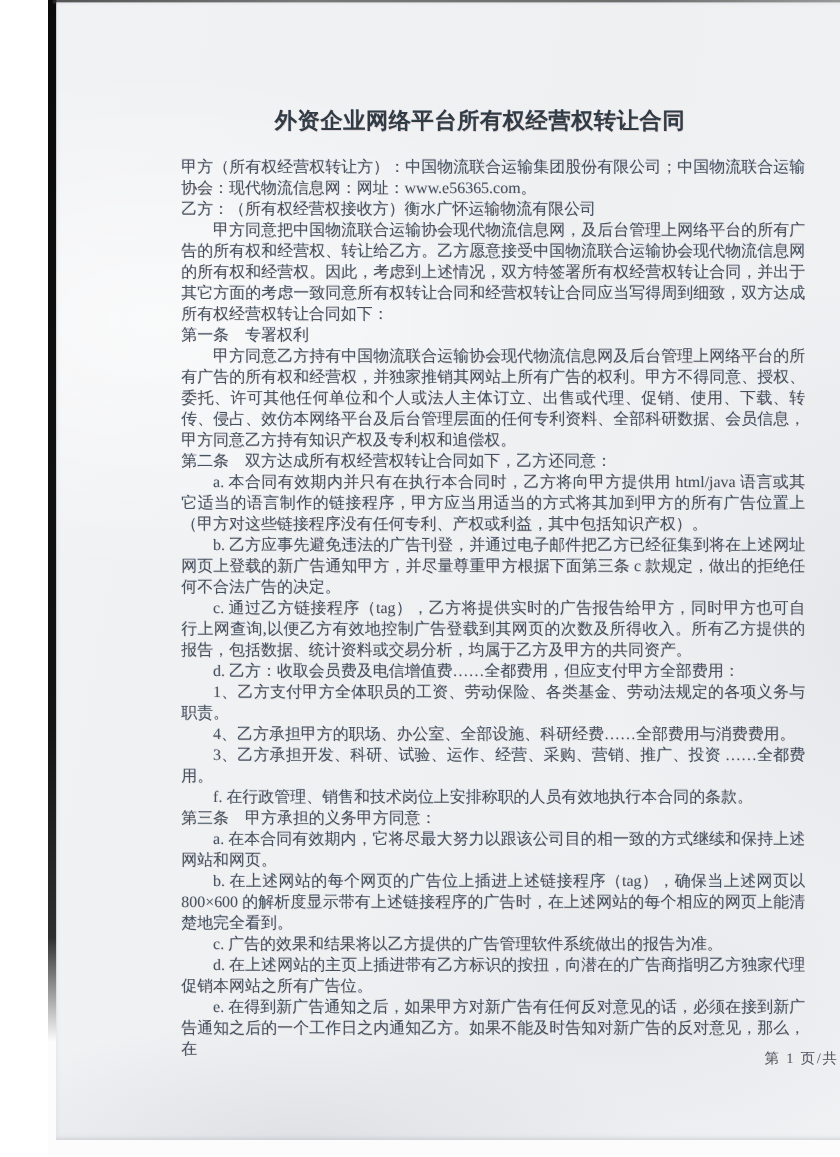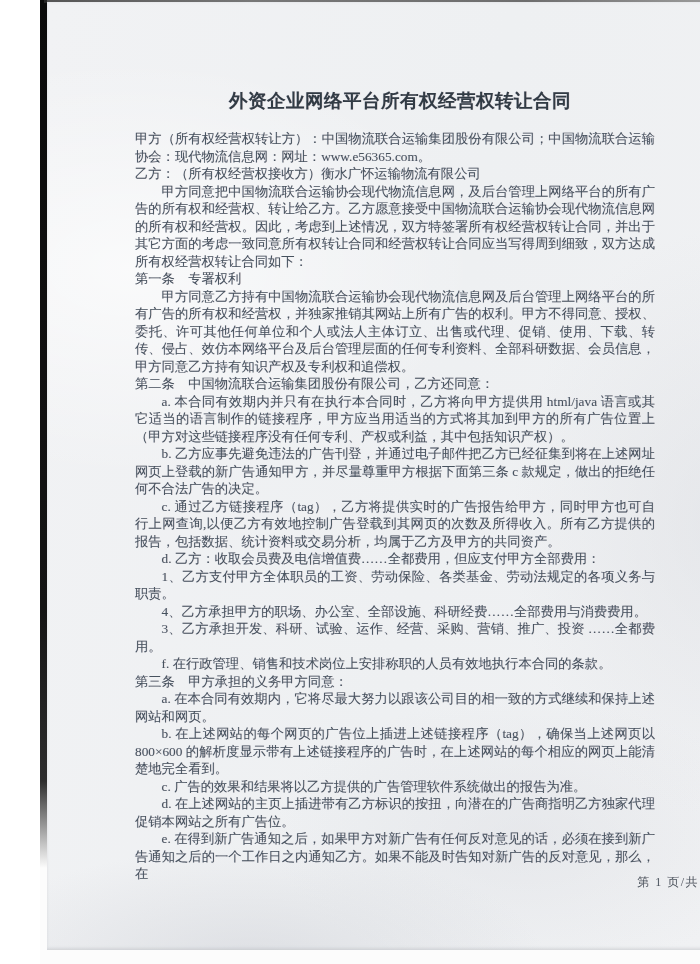--- a/index.html
+++ b/index.html
@@ -37,21 +37,21 @@
     box-shadow: inset 0 -2px 3px rgba(180,182,188,.35), inset -2px 0 3px rgba(190,192,198,.3);
   }
   .title {
     position: absolute; top: 86px; left: 93px; width: 520px;
     margin: 0; text-align: center;
     font-size: 18.5px; font-weight: bold; letter-spacing: .5px;
     color: #313b44;
     text-shadow: .5px .3px 0 rgba(150,40,40,.14), -.5px -.3px 0 rgba(40,70,150,.14);
   }
   .doc-body {
-    position: absolute; top: 128px; left: 88px; width: 520px;
+    position: absolute; top: 128px; left: 104px; width: 520px;
     font-size: 13.3px; line-height: 17.5px; color: #46525e;
     text-align: justify; text-align-last: left;
     text-shadow: .5px .3px 0 rgba(150,40,40,.10), -.5px -.3px 0 rgba(40,70,150,.10);
     font-family: Liberation Serif, serif;
   }
   .doc-body p { margin: 0; padding: 0; }
   .doc-body p.indent { text-indent: 2em; }
   .footer {
     position: absolute; top: 872px; left: 0; width: 100%;
     text-align: right; font-size: 12px; letter-spacing: 1.5px;
@@ -69,21 +69,21 @@
 
   <div class="paper">
     <h1 class="title">外资企业网络平台所有权经营权转让合同</h1>
 
     <div class="doc-body">
       <p>甲方（所有权经营权转让方）：中国物流联合运输集团股份有限公司；中国物流联合运输协会：现代物流信息网：网址：www.e56365.com。</p>
       <p>乙方：（所有权经营权接收方）衡水广怀运输物流有限公司</p>
       <p class="indent">甲方同意把中国物流联合运输协会现代物流信息网，及后台管理上网络平台的所有广告的所有权和经营权、转让给乙方。乙方愿意接受中国物流联合运输协会现代物流信息网的所有权和经营权。因此，考虑到上述情况，双方特签署所有权经营权转让合同，并出于其它方面的考虑一致同意所有权转让合同和经营权转让合同应当写得周到细致，双方达成所有权经营权转让合同如下：</p>
       <p>第一条　专署权利</p>
       <p class="indent">甲方同意乙方持有中国物流联合运输协会现代物流信息网及后台管理上网络平台的所有广告的所有权和经营权，并独家推销其网站上所有广告的权利。甲方不得同意、授权、委托、许可其他任何单位和个人或法人主体订立、出售或代理、促销、使用、下载、转传、侵占、效仿本网络平台及后台管理层面的任何专利资料、全部科研数据、会员信息，甲方同意乙方持有知识产权及专利权和追偿权。</p>
-      <p>第二条　中国物流联合运输集团股份有限公司，乙方还同意：</p>
+      <p>第二条　双方达成所有权经营权转让合同如下，乙方还同意：</p>
       <p class="indent">a. 本合同有效期内并只有在执行本合同时，乙方将向甲方提供用 html/java 语言或其它适当的语言制作的链接程序，甲方应当用适当的方式将其加到甲方的所有广告位置上（甲方对这些链接程序没有任何专利、产权或利益，其中包括知识产权）。</p>
       <p class="indent">b. 乙方应事先避免违法的广告刊登，并通过电子邮件把乙方已经征集到将在上述网址网页上登载的新广告通知甲方，并尽量尊重甲方根据下面第三条 c 款规定，做出的拒绝任何不合法广告的决定。</p>
       <p class="indent">c. 通过乙方链接程序（tag），乙方将提供实时的广告报告给甲方，同时甲方也可自行上网查询,以便乙方有效地控制广告登载到其网页的次数及所得收入。所有乙方提供的报告，包括数据、统计资料或交易分析，均属于乙方及甲方的共同资产。</p>
       <p class="indent">d. 乙方：收取会员费及电信增值费……全都费用，但应支付甲方全部费用：</p>
       <p class="indent">1、乙方支付甲方全体职员的工资、劳动保险、各类基金、劳动法规定的各项义务与职责。</p>
       <p class="indent">4、乙方承担甲方的职场、办公室、全部设施、科研经费……全部费用与消费费用。</p>
       <p class="indent">3、乙方承担开发、科研、试验、运作、经营、采购、营销、推广、投资 ……全都费用。</p>
       <p class="indent">f. 在行政管理、销售和技术岗位上安排称职的人员有效地执行本合同的条款。</p>
       <p>第三条　甲方承担的义务甲方同意：</p>
       <p class="indent">a. 在本合同有效期内，它将尽最大努力以跟该公司目的相一致的方式继续和保持上述网站和网页。</p>

